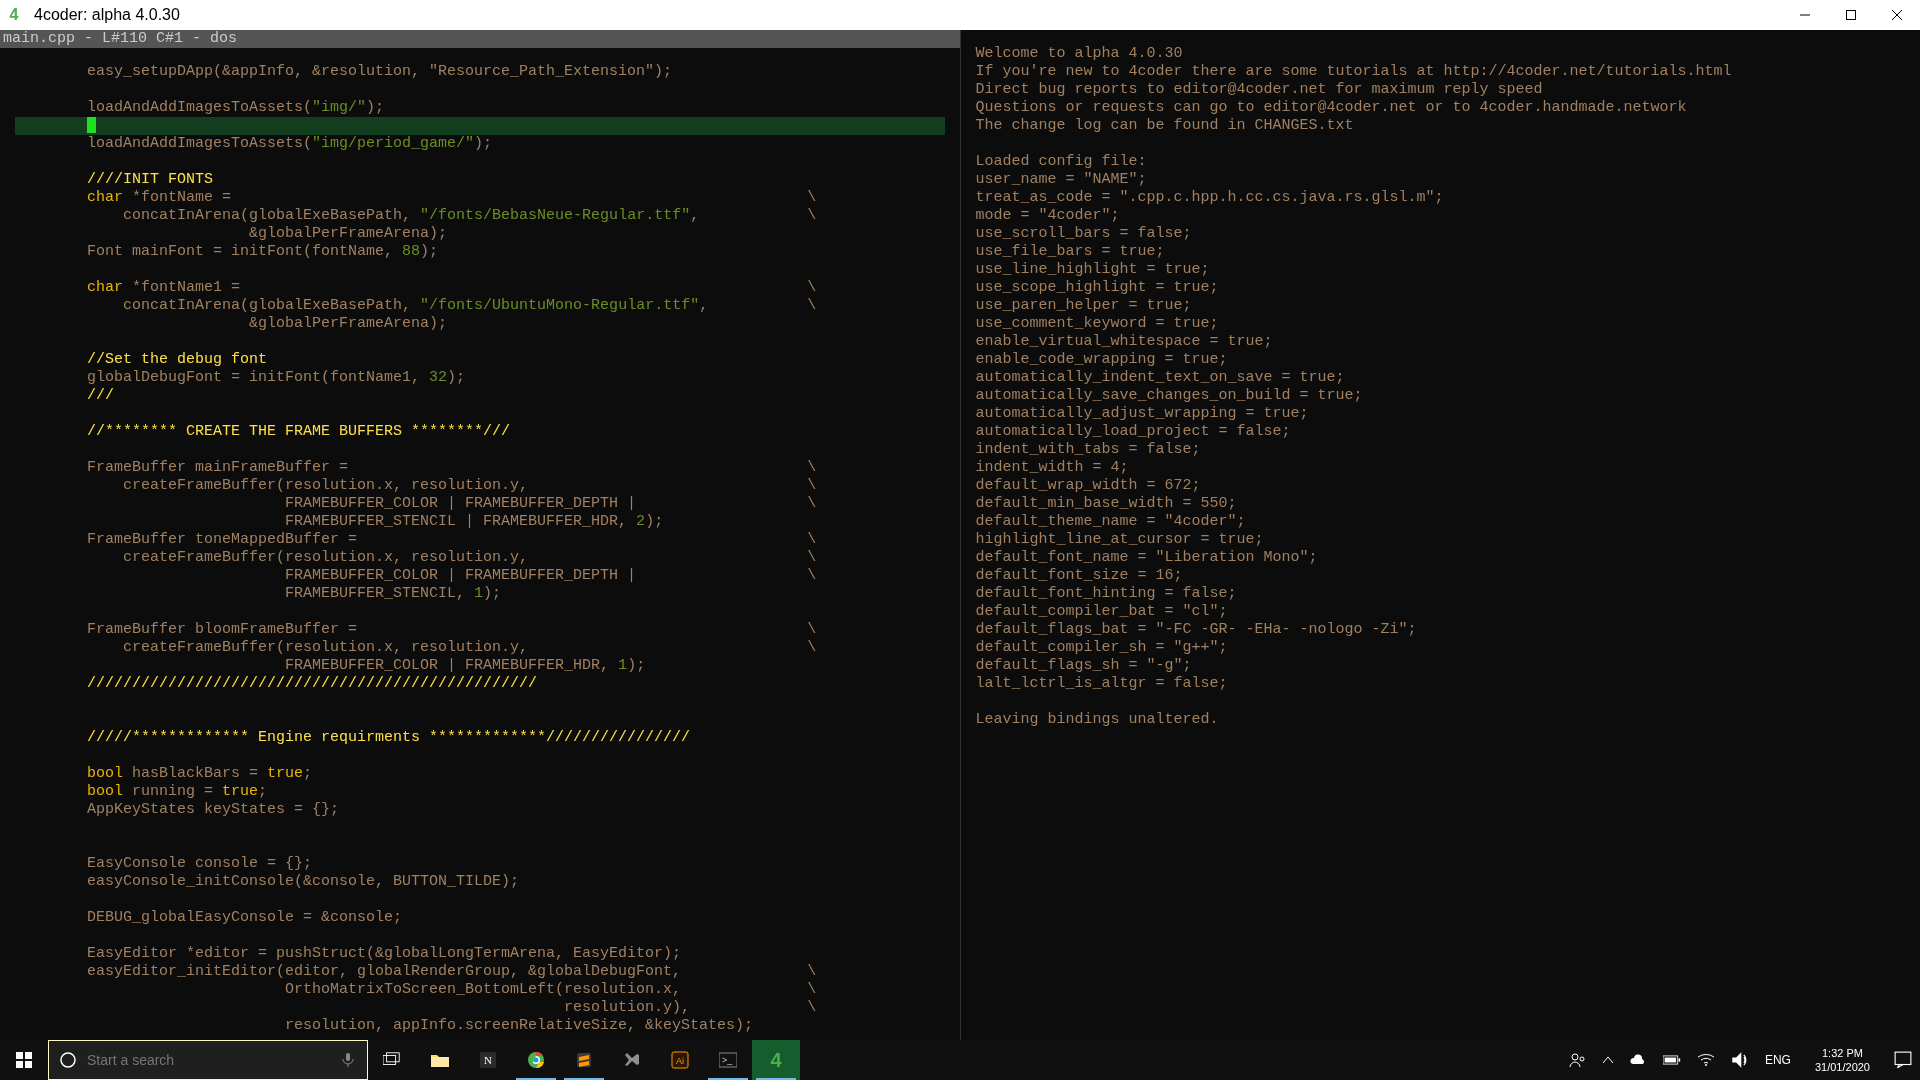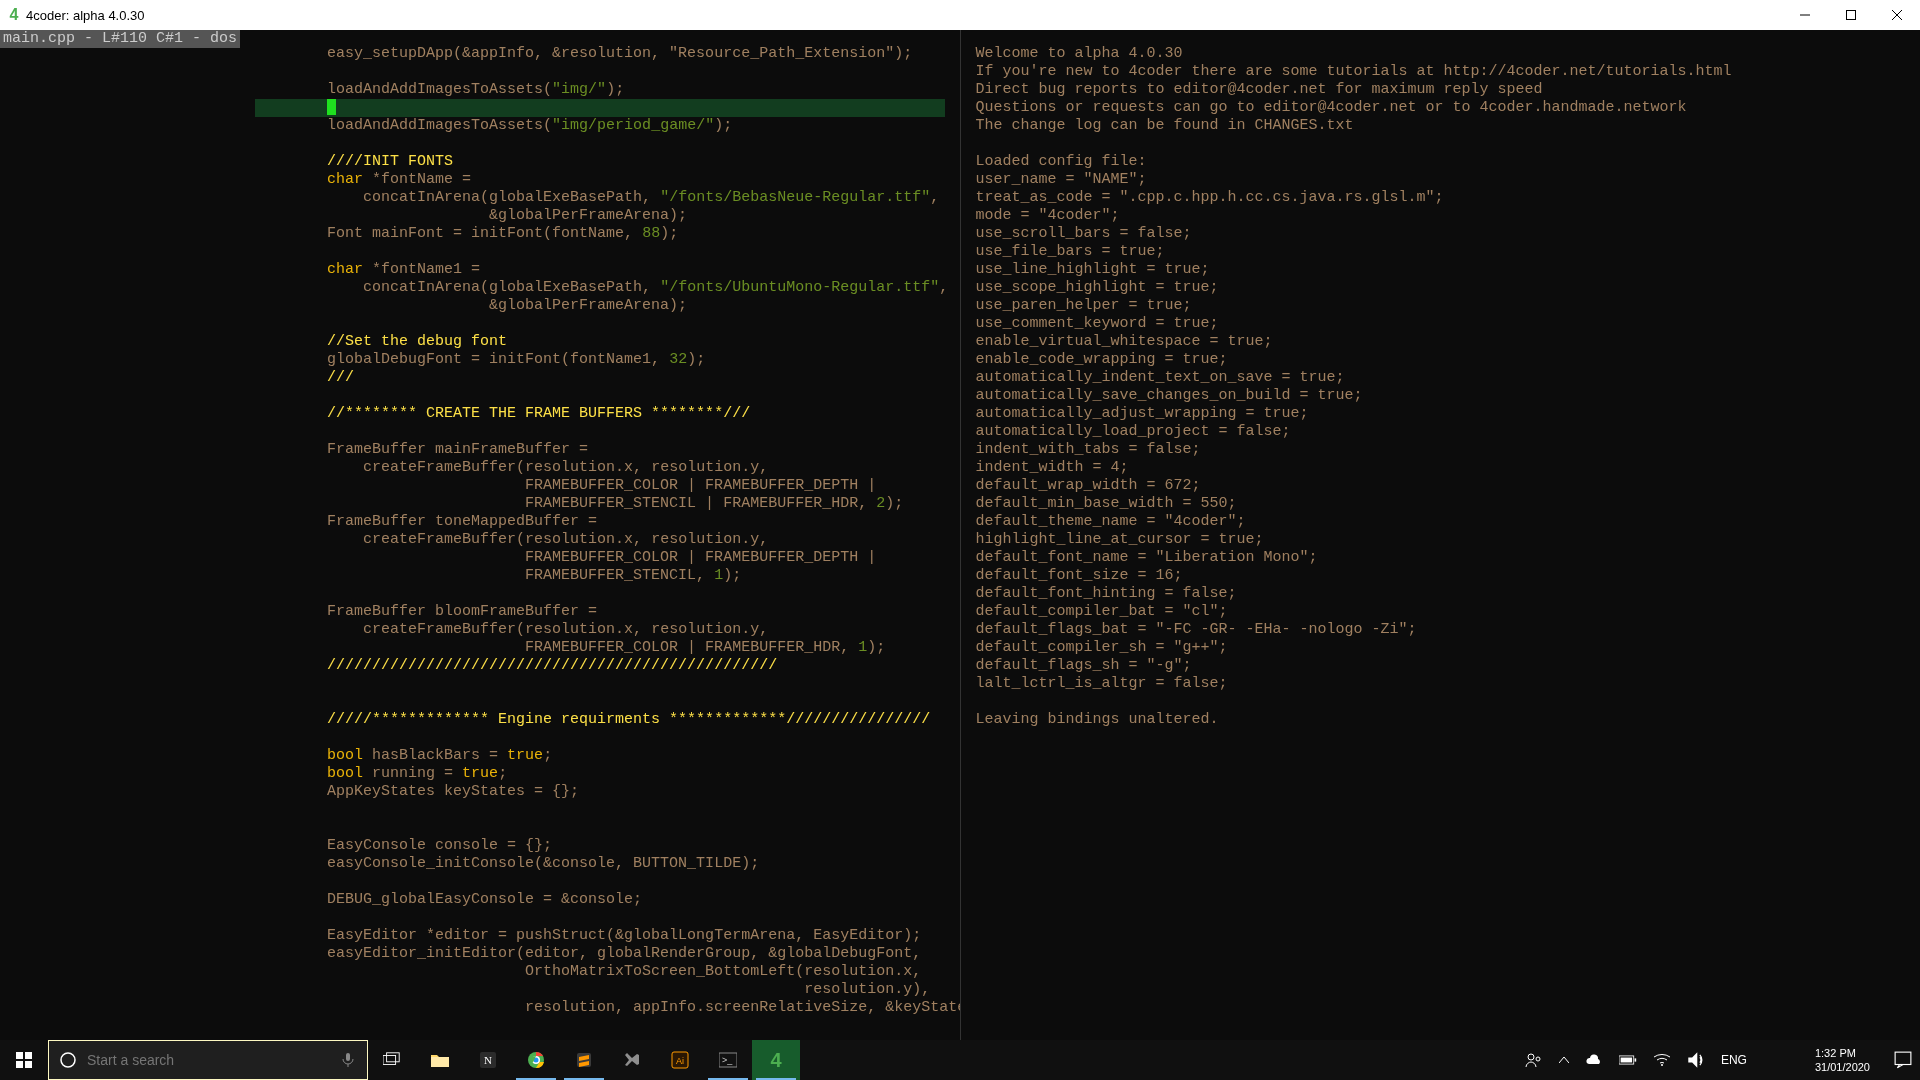--- a/index.html
+++ b/index.html
@@ -17,33 +17,33 @@
   align-items: center;
   padding-left: 6px;
 }
 .titlebar .app-icon {
   width: 16px; height: 16px;
   color: #4caf50;
   font-weight: bold;
   font-size: 16px;
   display:flex;align-items:center;justify-content:center;
 }
-.titlebar .title { font-size: 13px; color: #000; margin-left: 4px; }
+.titlebar .title { font-size: 16px; color: #000; margin-left: 12px; }
 .win-controls { margin-left: auto; display: flex; }
 .win-btn { width: 46px; height: 30px; display:flex;align-items:center;justify-content:center; color:#000; }
 .win-btn svg { width: 10px; height: 10px; }
 .editor-area {
   display: flex;
   height: calc(1080px - 30px - 40px);
   background: #0c0c0c;
   font-family: "Liberation Mono","Consolas",monospace;
   font-size: 15px;
   line-height: 18px;
 }
-.pane { flex: 1; display: flex; flex-direction: row; overflow: hidden; }
+.pane { flex: 1; display: flex; flex-direction: column; overflow: hidden; }
 .pane-left { border-right: 1px solid #333; }
 .pane-header {
   background: #555555;
   color: #cccccc;
   padding: 0 3px;
   height: 18px;
   font-family: "Liberation Mono","Consolas",monospace;
   font-size: 15px;
   white-space: pre;
 }
@@ -87,21 +87,21 @@
   flex:1;background:transparent;border:none;color:#ccc;font-size:14px;outline:none;
 }
 .tb-search .mic { margin:0 10px; }
 .tb-item {
   width:48px;display:flex;align-items:center;justify-content:center;position:relative;
 }
 .tb-item.active::after {
   content:"";position:absolute;bottom:0;left:4px;right:4px;height:2px;background:#76b9ed;
 }
 .tb-tray { margin-left:auto; display:flex; align-items:center; gap:16px; padding:0 8px; }
-.tb-clock { text-align:left; line-height:14px; font-size:11px; padding:0 8px;margin-left:44px; }
+.tb-clock { text-align:center; line-height:14px; font-size:11px; padding:0 8px; }
 .ico { width:18px;height:18px; }
 </style>
 </head>
 <body>
 
 <div class="titlebar">
   <div class="app-icon">4</div>
   <div class="title">4coder: alpha 4.0.30</div>
   <div class="win-controls">
     <div class="win-btn">

